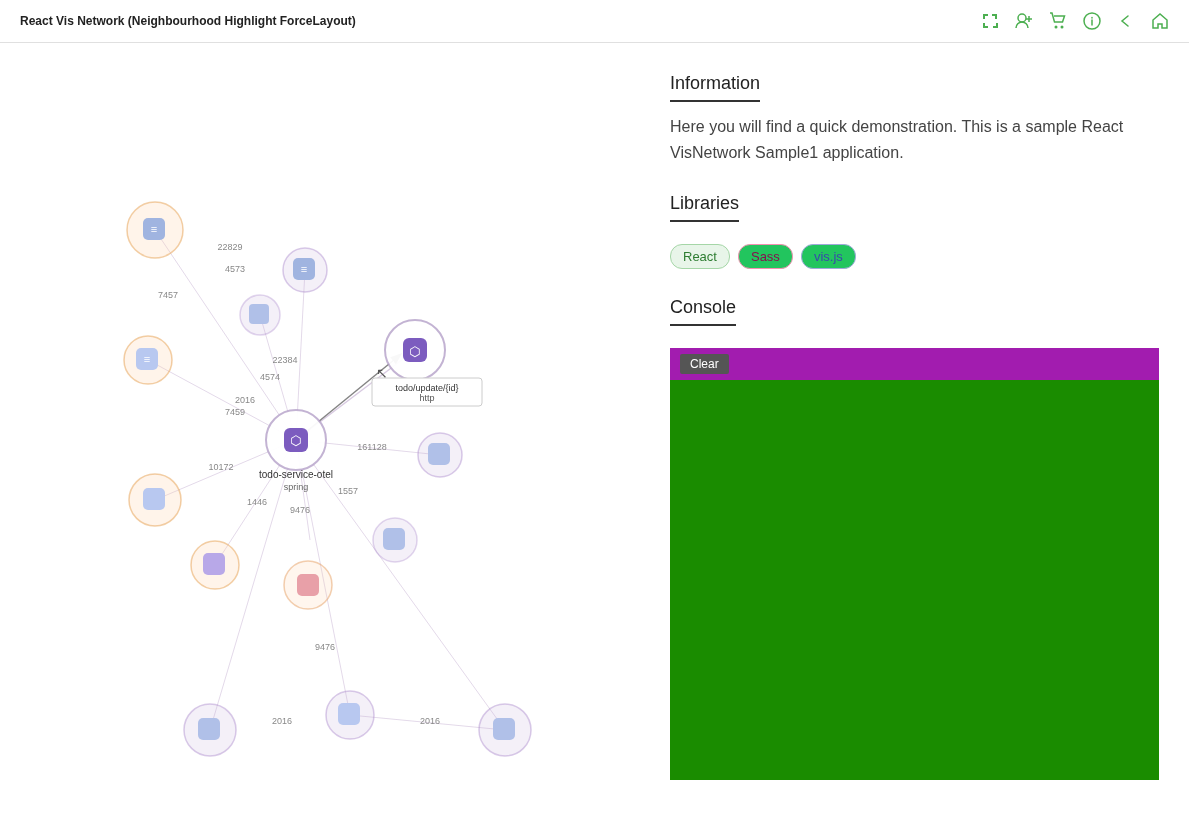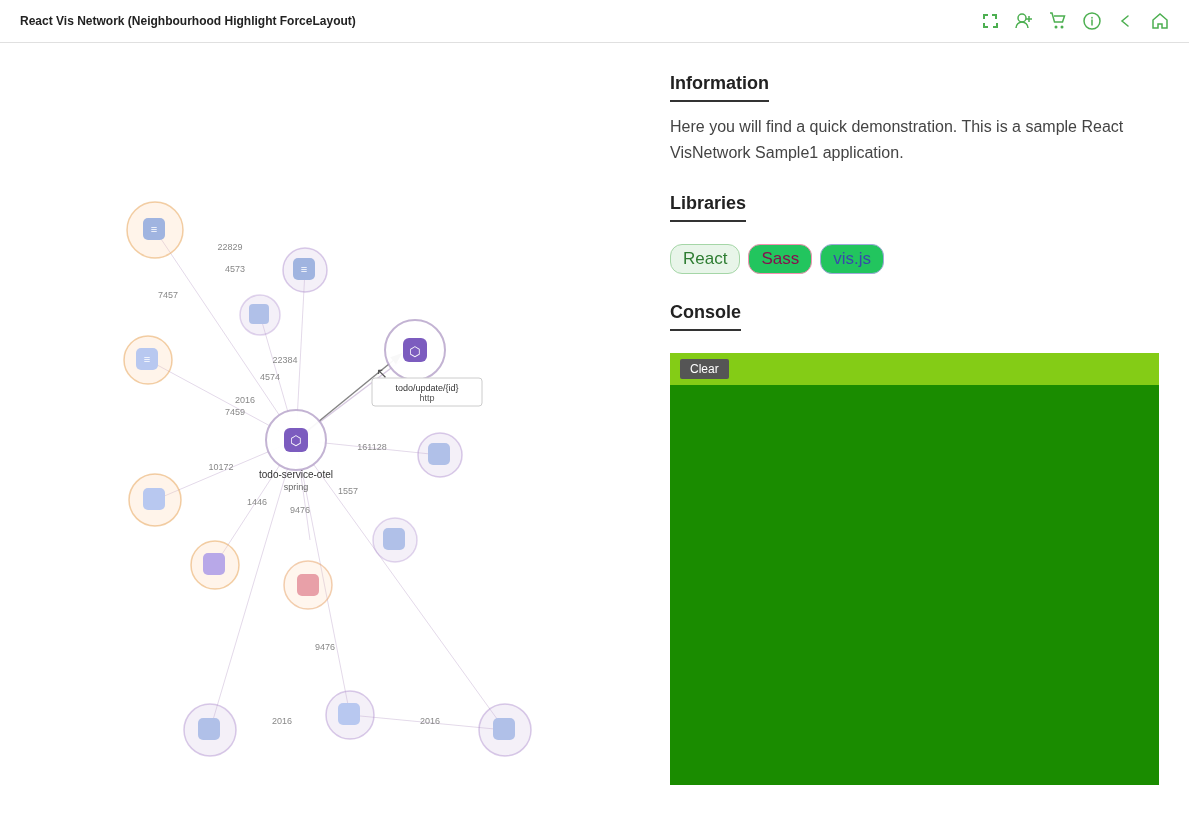--- a/index.html
+++ b/index.html
@@ -62,21 +62,21 @@
     
     .info-panel {
       flex: 1;
       padding: 30px 30px 20px 30px;
       overflow-y: auto;
       background: #fff;
     }
 
     .section-title {
       font-size: 18px;
-      font-weight: 700;
+      font-weight: 400;
       color: #222;
       border-bottom: 2px solid #333;
       padding-bottom: 6px;
       margin-bottom: 12px;
       display: inline-block;
     }
 
     .info-text {
       font-size: 16px;
       color: #444;
@@ -90,21 +90,21 @@
 
     .libraries-badges {
       display: flex;
       gap: 8px;
       margin-top: 10px;
     }
 
     .badge {
       padding: 4px 12px;
       border-radius: 12px;
-      font-size: 17px;
+      font-size: 13px;
       font-weight: 500;
     }
 
     .badge-react {
       background: #e8f5e9;
       color: #2e7d32;
       border: 1px solid #a5d6a7;
     }
 
     .badge-sass {
@@ -119,21 +119,21 @@
       border: 1px solid #9fa8da;
     }
 
     .console-section {
       margin-bottom: 24px;
     }
 
     .console-header {
       display: flex;
       align-items: center;
-      background: #84cc16;
+      background: #a21caf;
       padding: 6px 10px;
       margin-top: 10px;
     }
 
     .console-clear-btn {
       background: #555;
       color: #fff;
       border: none;
       padding: 3px 10px;
       font-size: 12px;

